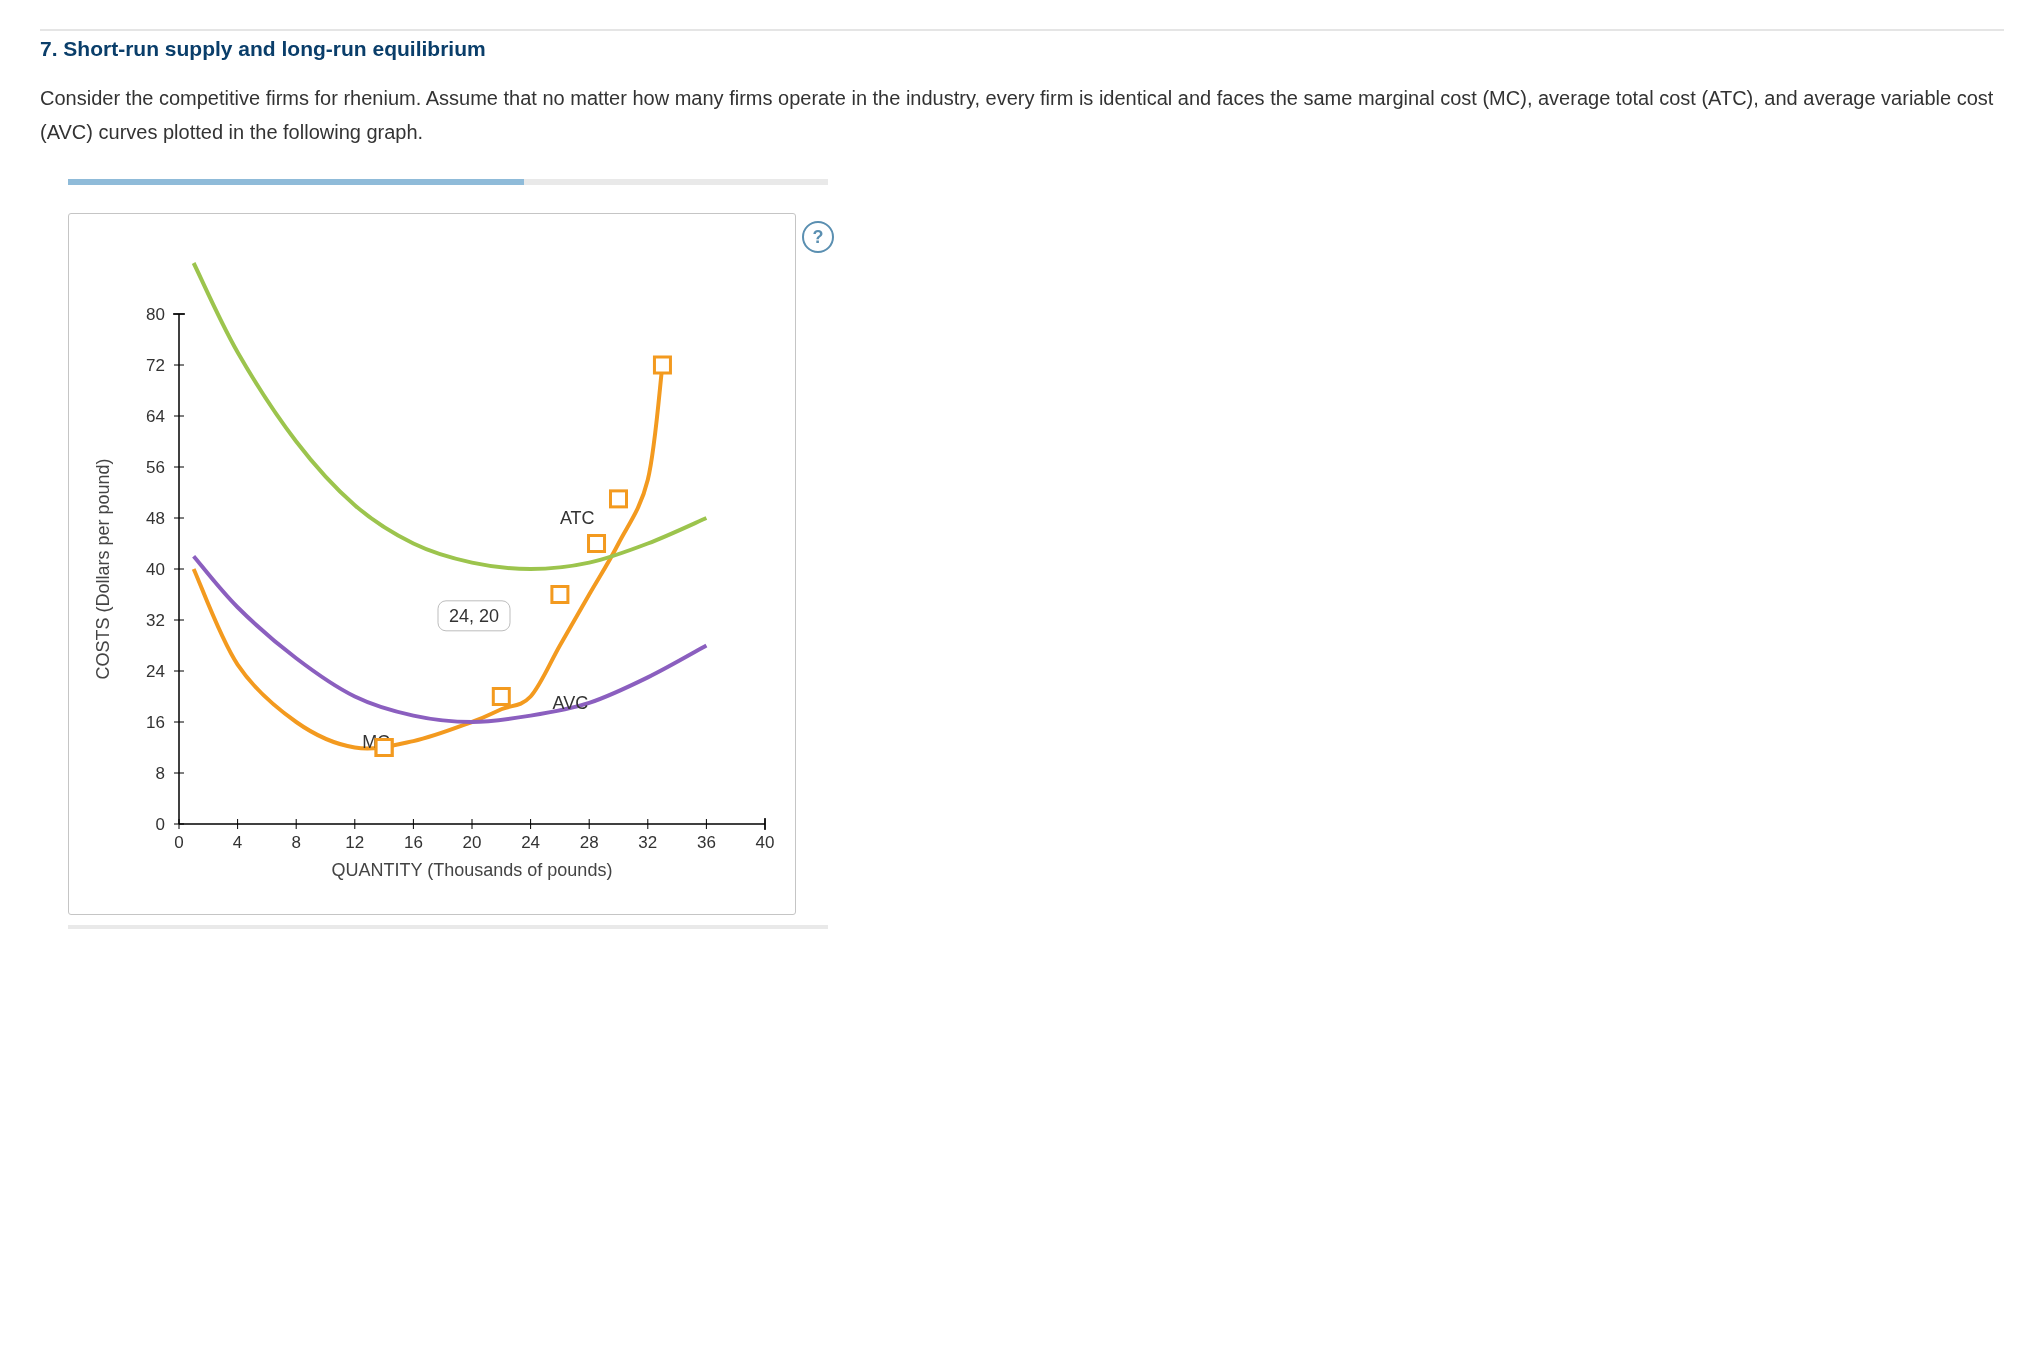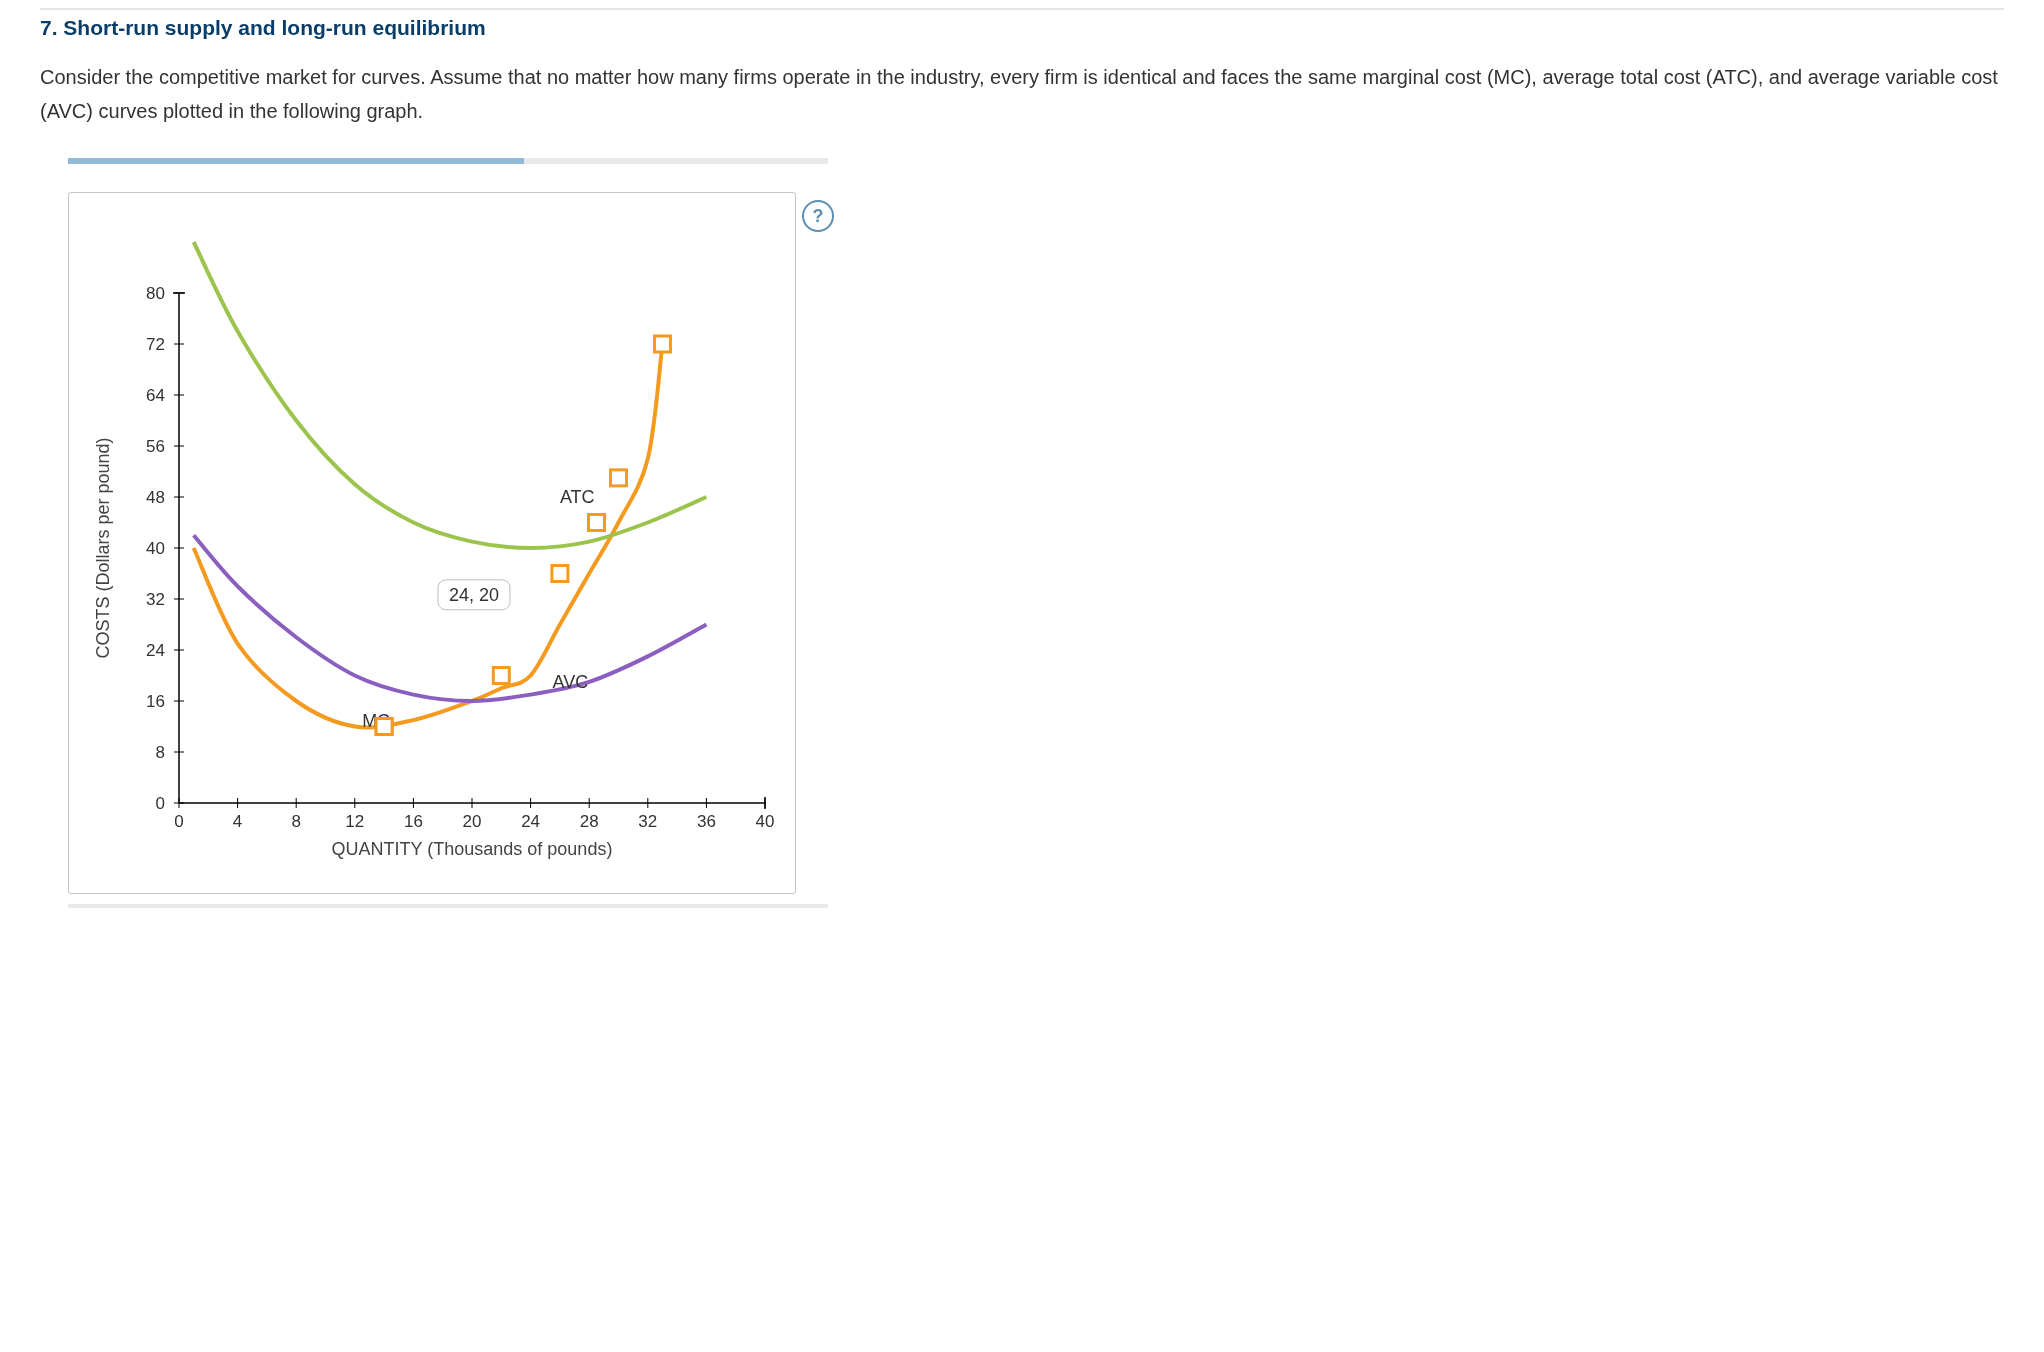--- a/index.html
+++ b/index.html
@@ -3,21 +3,21 @@
 <meta charset="utf-8">
 <style>
   html, body {
     margin: 0;
     padding: 0;
     font-family: Verdana, Arial, sans-serif;
     background: #fff;
     color: #333;
   }
   .page {
-    padding: 8px 40px 20px 40px;
+    padding: 29px 40px 20px 40px;
   }
   .top-rule {
     height: 2px;
     background: #e5e5e5;
     margin-bottom: 6px;
   }
   .title {
     color: #0a3e6a;
     font-weight: bold;
     font-size: 21px;
@@ -85,21 +85,21 @@
     fill: #333;
   }
   .mc-handle { fill:#fff; stroke:#f39a1f; stroke-width:3; }
 </style>
 </head>
 <body>
 
 <div class="page">
   <div class="top-rule"></div>
   <div class="title">7. Short-run supply and long-run equilibrium</div>
-  <div class="intro">Consider the competitive market for curves. Assume that no matter how many firms operate in the industry, every firm is identical and faces the same marginal cost (MC), average total cost (ATC), and average variable cost (AVC) curves plotted in the following graph.</div>
+  <div class="intro">Consider the competitive firms for rhenium. Assume that no matter how many firms operate in the industry, every firm is identical and faces the same marginal cost (MC), average total cost (ATC), and average variable cost (AVC) curves plotted in the following graph.</div>
   <div class="accent-bar"></div>
 
   <div class="figure-wrap">
     <div class="help-badge">?</div>
     <div class="plot-frame">
       <svg id="chart-svg" viewBox="0 0 726 700" width="726" height="700">
           <line x1="110" y1="610" x2="110" y2="100" stroke="#000" stroke-width="1.5"></line>
           <line x1="110" y1="610" x2="696" y2="610" stroke="#000" stroke-width="1.5"></line>
           <line x1="104" y1="100" x2="116" y2="100" stroke="#000" stroke-width="1.5"></line>
           <line x1="696" y1="604" x2="696" y2="616" stroke="#000" stroke-width="1.5"></line>

